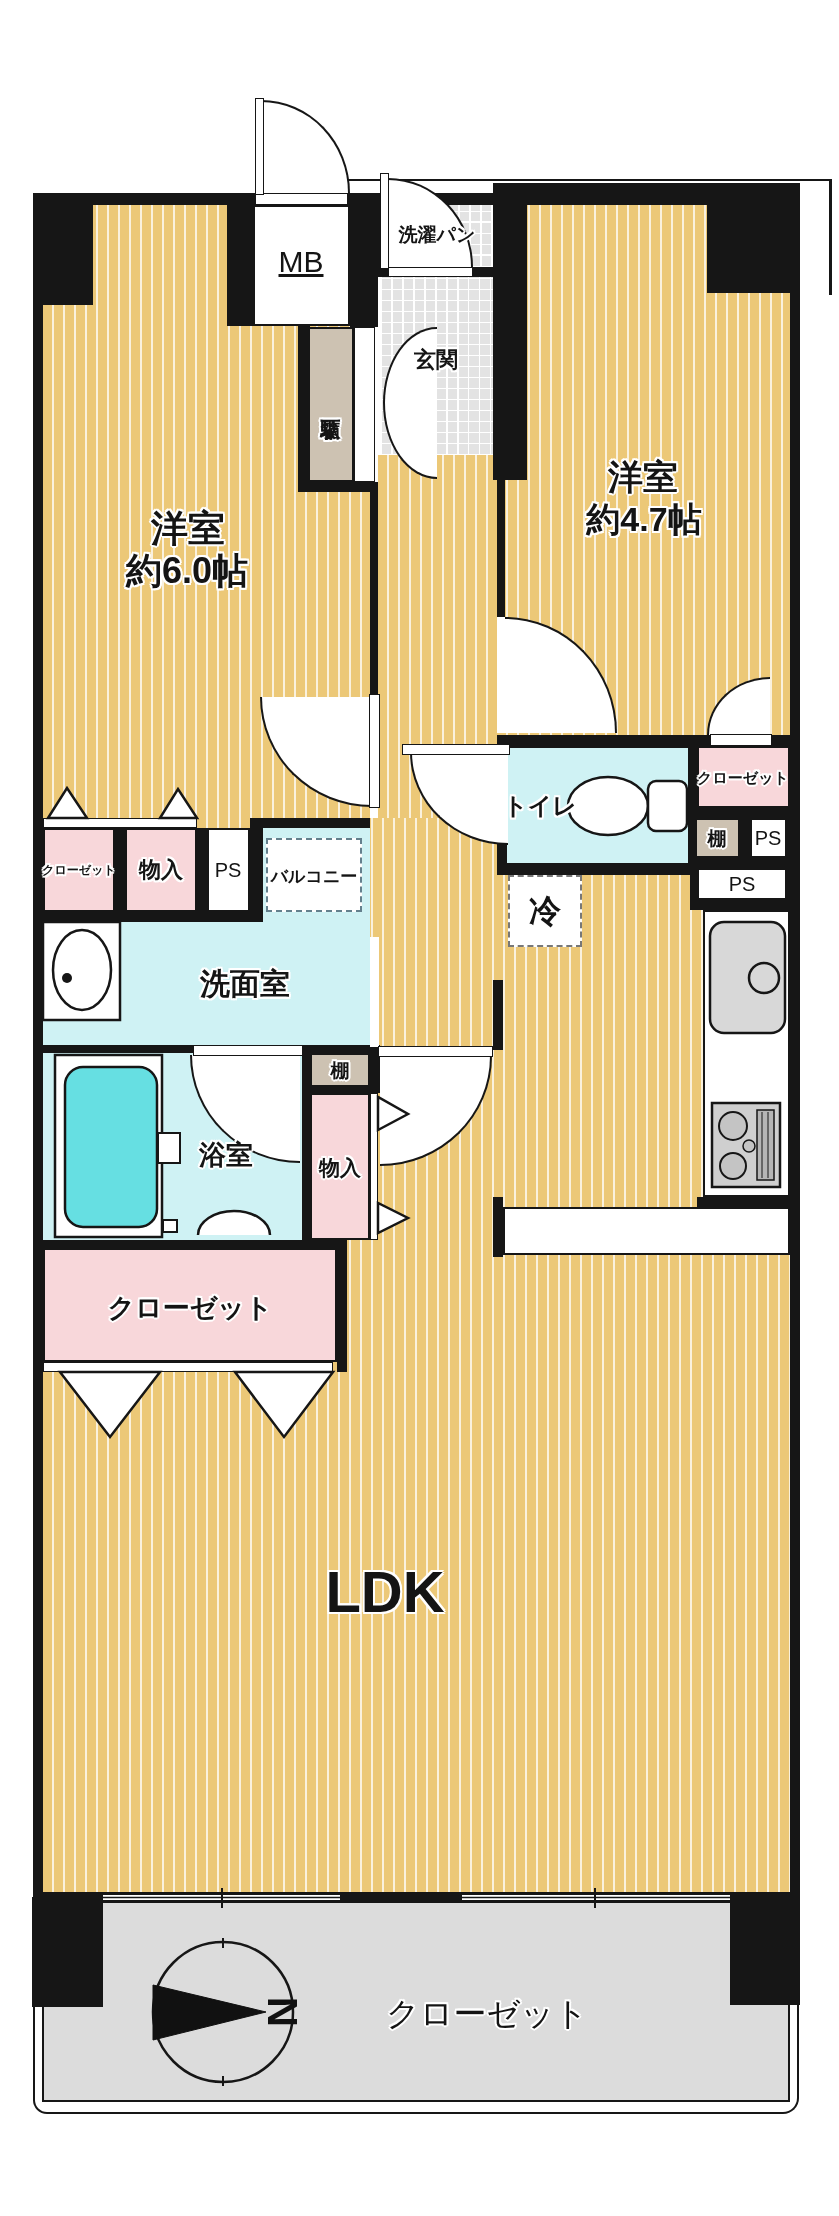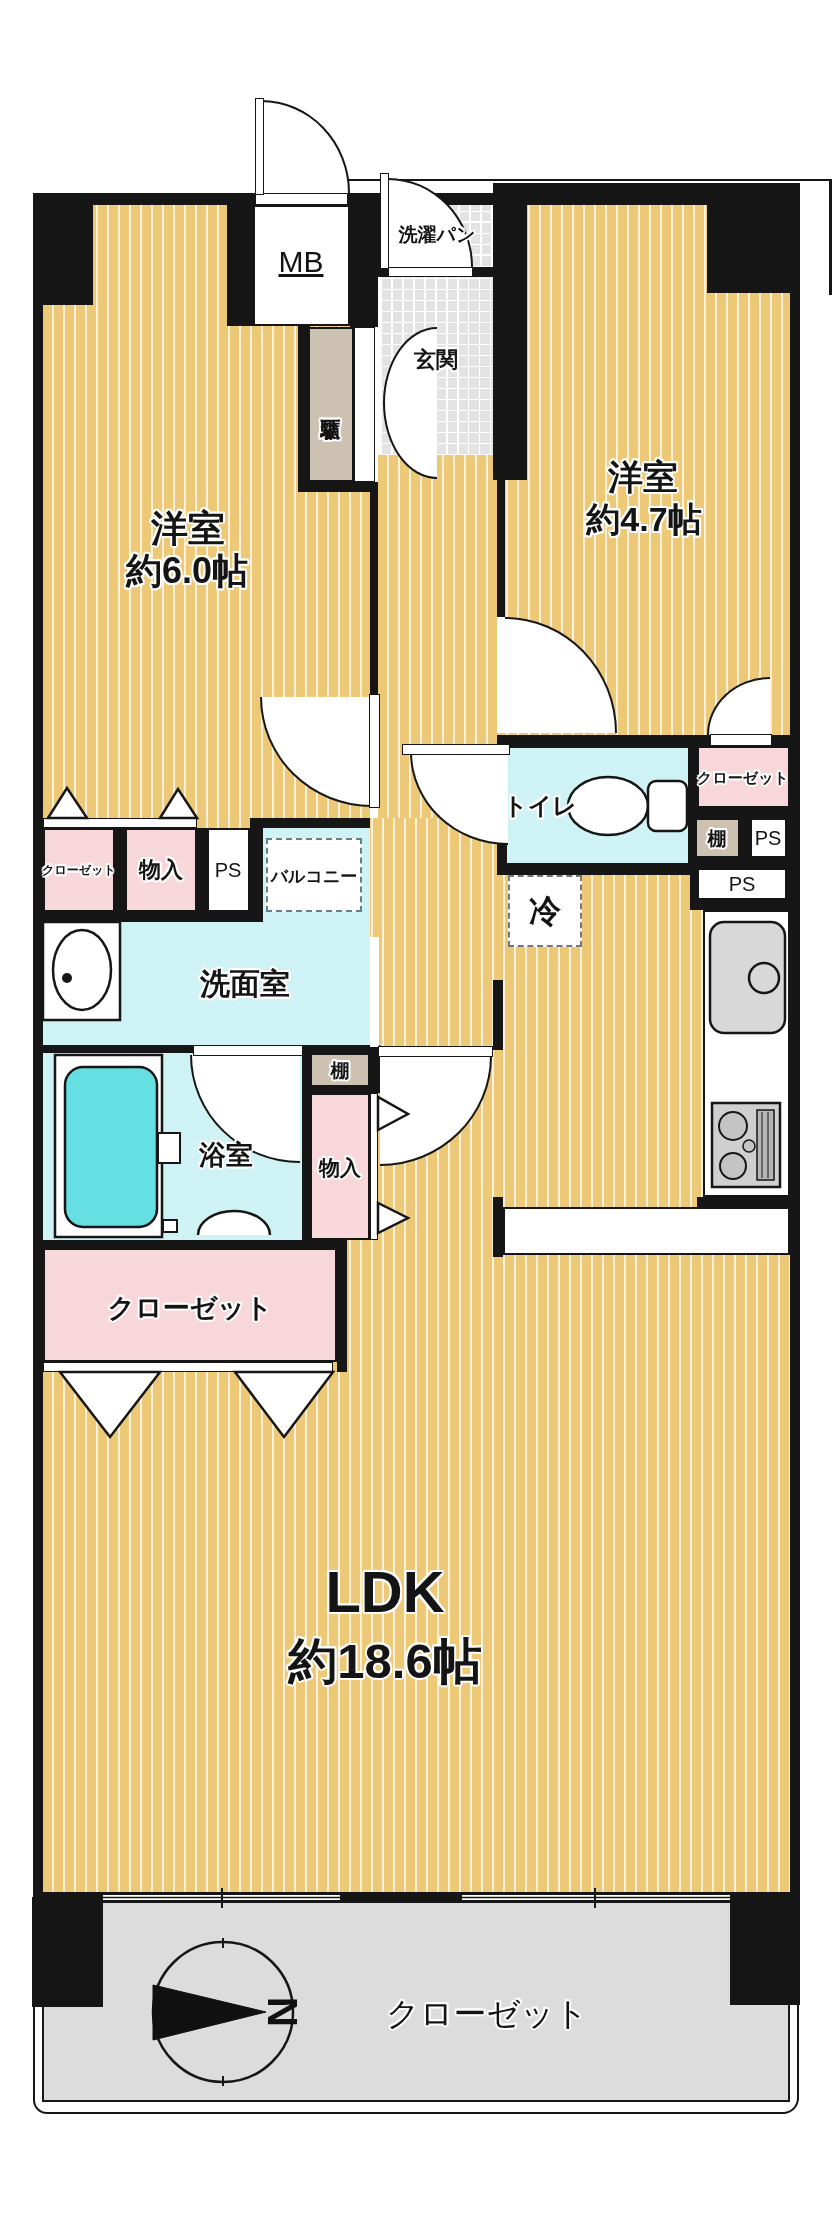--- a/index.html
+++ b/index.html
@@ -244,16 +244,15 @@
   <div class="label halo" style="left:314px;top:876px;font-size:17px;">バルコニー</div>
   <div class="label halo" style="left:245px;top:984px;font-size:30px;">洗面室</div>
 
   <div class="label halo" style="left:545px;top:911px;font-size:32px;">冷</div>
   <div class="label halo" style="left:340px;top:1070px;font-size:19px;">棚</div>
   <div class="label halo" style="left:340px;top:1167px;font-size:21px;">物入</div>
   <div class="label halo" style="left:226px;top:1155px;font-size:27px;">浴室</div>
   <div class="label halo" style="left:190px;top:1308px;font-size:27px;">クローゼット</div>
 
   <div class="label halo" style="left:385px;top:1592px;font-size:58px;">LDK</div>
-  <div class="label halo" style="left:385px;top:1661px;font-size:49px;">約18.6帖</div>
   <div class="label halo" style="left:487px;top:2013px;font-size:33px;font-weight:normal;">クローゼット</div>
 
 </div>
 
 </body></html>

